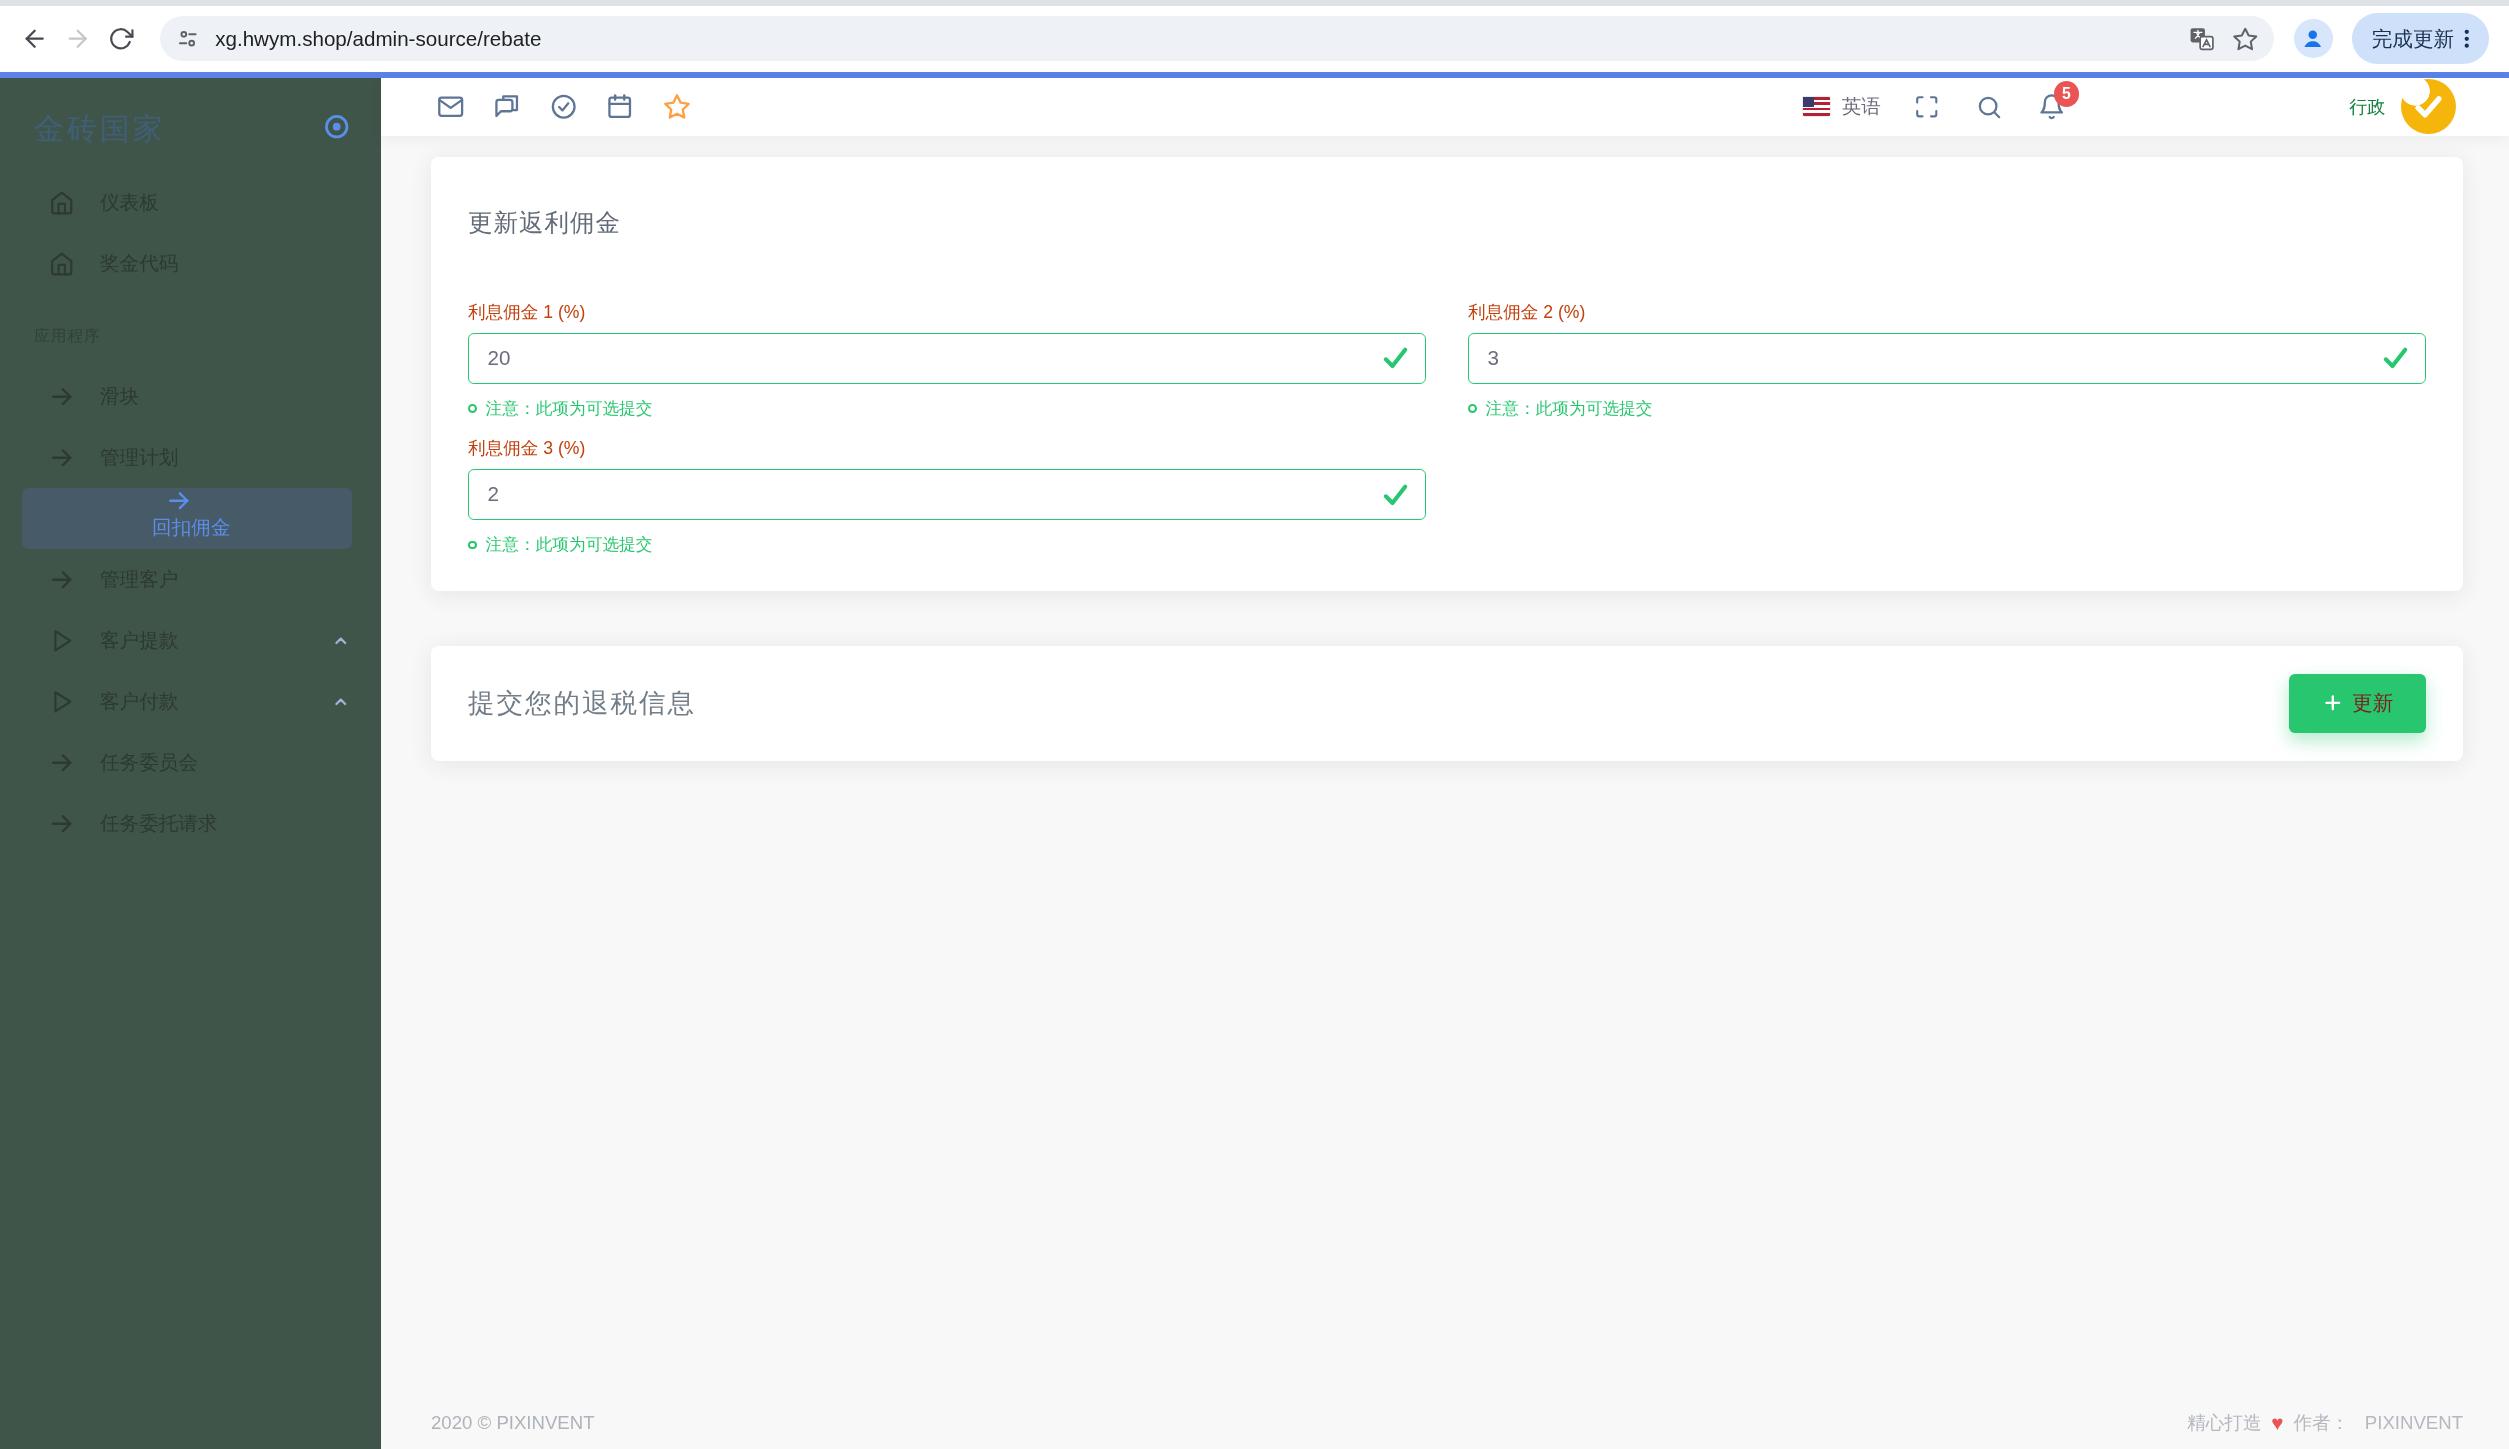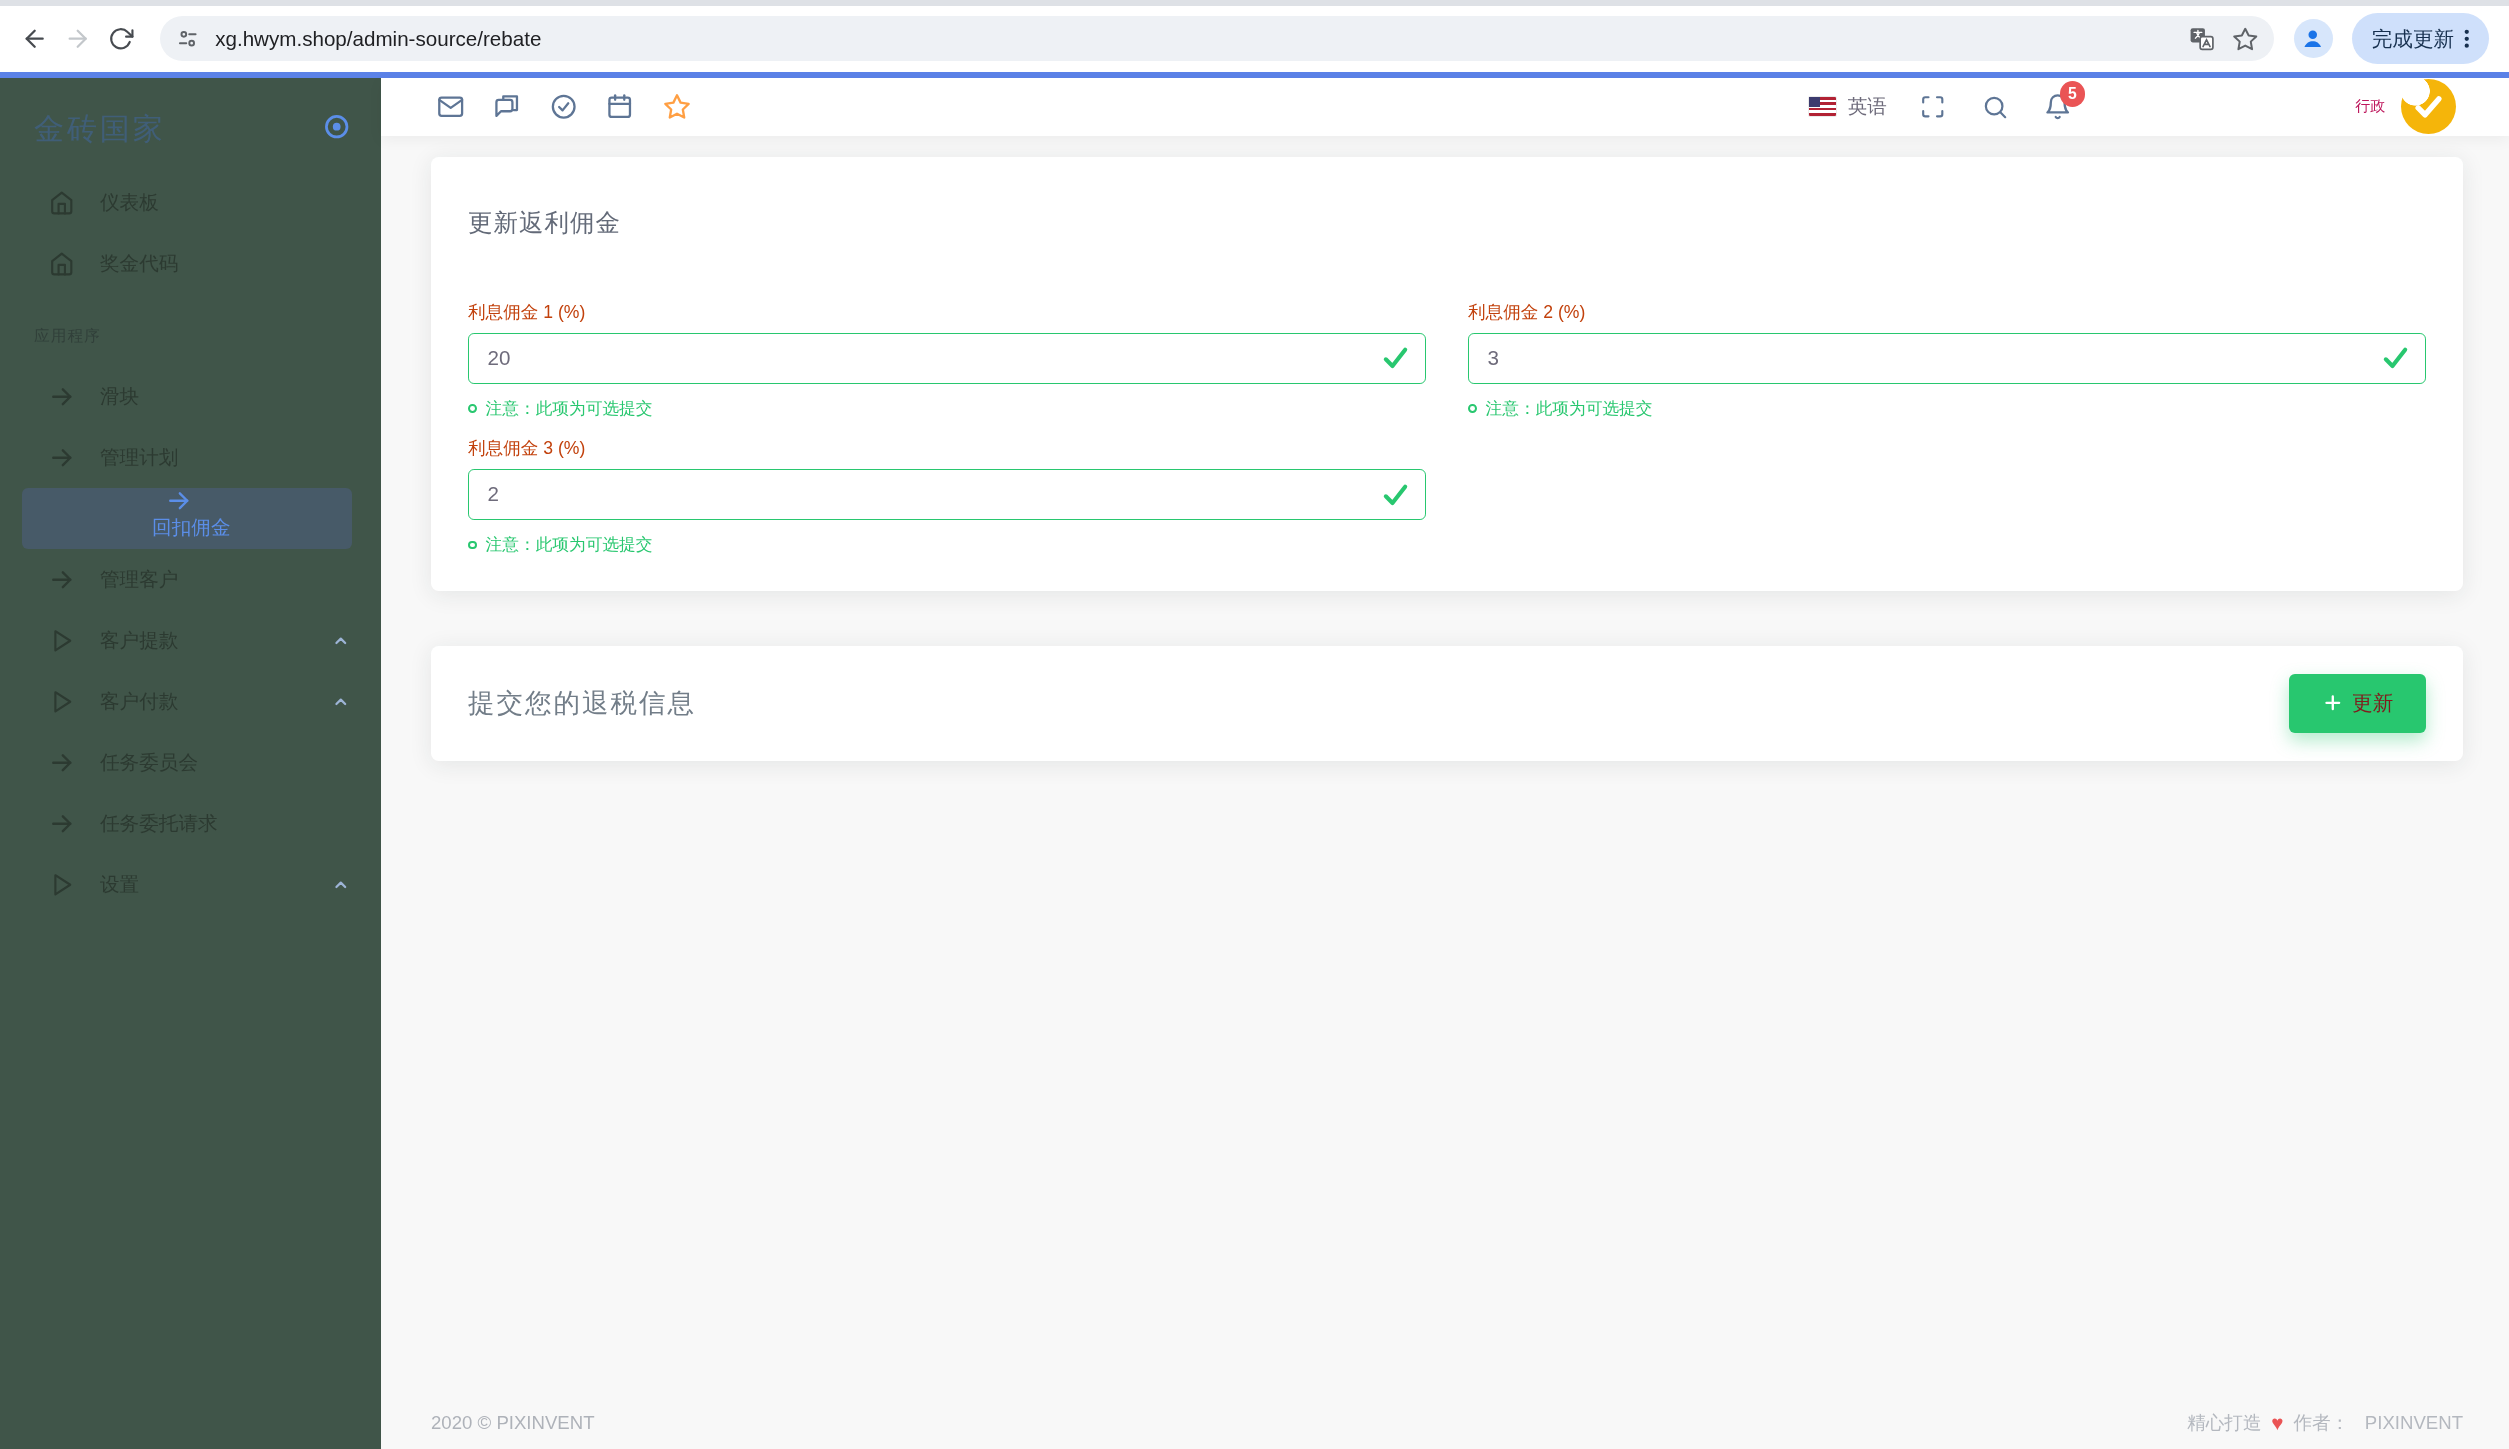--- a/index.html
+++ b/index.html
@@ -39,21 +39,21 @@
   .navbar { height:58px; background:#ffffff; display:flex; align-items:center; padding:0 53px 0 56px; box-shadow:0 3.9px 13.7px rgba(0,0,0,.05); position:relative; z-index:2; }
   .nav-left { display:flex; align-items:center; gap:29px; }
   .nav-ic { color:#5e7595; cursor:pointer; }
   .nav-ic.star { color:#ff9f43; }
   .nav-right { margin-left:auto; display:flex; align-items:center; }
   .flag { width:27.4px; height:18.6px; background:repeating-linear-gradient(#b22234 0 2.6px,#fff 2.6px 5.3px); position:relative; border-radius:1px; box-shadow:0 0 0 1px rgba(0,0,0,.08); cursor:pointer; flex:none; }
   .flag::after { content:""; position:absolute; top:0; left:0; width:11.8px; height:9.8px; background:#3c3b6e; }
   .lang-label { font-size:19.6px; color:#6e6b7b; margin-left:11.8px; cursor:pointer; }
   .m-l34 { margin-left:33px; } .m-l38 { margin-left:37px; } .m-l36 { margin-left:35px; position:relative; }
   .badge { position:absolute; top:-11.8px; right:-13.7px; min-width:25.5px; height:25.5px; padding:0 3.9px; border-radius:12.7px; background:#ea5455; color:#fff; font-size:15.7px; font-weight:700; display:flex; align-items:center; justify-content:center; }
-  .role-label { font-size:15px; color:#be185d; margin-left:284px; cursor:pointer; }
+  .role-label { font-size:18px; color:#15803d; margin-left:284px; cursor:pointer; }
   .avatar { width:55px; height:55px; border-radius:50%; margin-left:15.7px; cursor:pointer; position:relative; flex:none;
             background:radial-gradient(circle at 26% 22%, #ffffff 0 24%, #f5b50a 25%); display:flex; align-items:center; justify-content:center; }
 
   
   .card { position:absolute; left:50px; width:2032px; background:#fff; border-radius:7.8px; box-shadow:0 3.9px 23.5px rgba(34,41,47,.09); }
   .card-rebate { top:79px; height:434px; padding:49px 37px 0; }
   .card-rebate .card-title { font-size:24.5px; font-weight:400; color:#636a78; letter-spacing:1px; margin-bottom:61px; }
   .form-grid { display:grid; grid-template-columns:1fr 1fr; column-gap:42px; }
   .field.col2 { grid-column:2; grid-row:1; }
   .field.row2 { grid-column:1; grid-row:2; margin-top:15.7px; }
@@ -216,29 +216,20 @@
           </svg>
         <span class="mi-label">任务委员会</span>
       </div>
       <div class="menu-item">
         <svg class="mi-icon" viewBox="0 0 24 24" fill="none" stroke="currentColor" stroke-width="2.2" stroke-linecap="round" stroke-linejoin="round">
             <line x1="4" y1="12" x2="20" y2="12"></line>
             <polyline points="13 5 20 12 13 19"></polyline>
           </svg>
         <span class="mi-label">任务委托请求</span>
       </div>
-      <div class="menu-item">
-        <svg class="mi-icon" viewBox="0 0 24 24" fill="none" stroke="currentColor" stroke-width="2" stroke-linejoin="round">
-            <polygon points="6 3 20 12 6 21 6 3"></polygon>
-          </svg>
-        <span class="mi-label">设置</span>
-        <svg class="chev" width="17.6" height="17.6" viewBox="0 0 24 24" fill="none" stroke="currentColor" stroke-width="3" stroke-linecap="round" stroke-linejoin="round">
-            <polyline points="6 15 12 9 18 15"></polyline>
-          </svg>
-      </div>
     </nav>
   </aside>
 
   <main class="content">
 
     <div class="navbar">
       <div class="nav-left">
         <svg class="nav-ic" width="27.4" height="27.4" viewBox="0 0 24 24" fill="none" stroke="currentColor" stroke-width="2" stroke-linecap="round" stroke-linejoin="round">
             <rect x="2" y="4" width="20" height="16" rx="2"></rect>
             <polyline points="22 6 12 13 2 6"></polyline>

